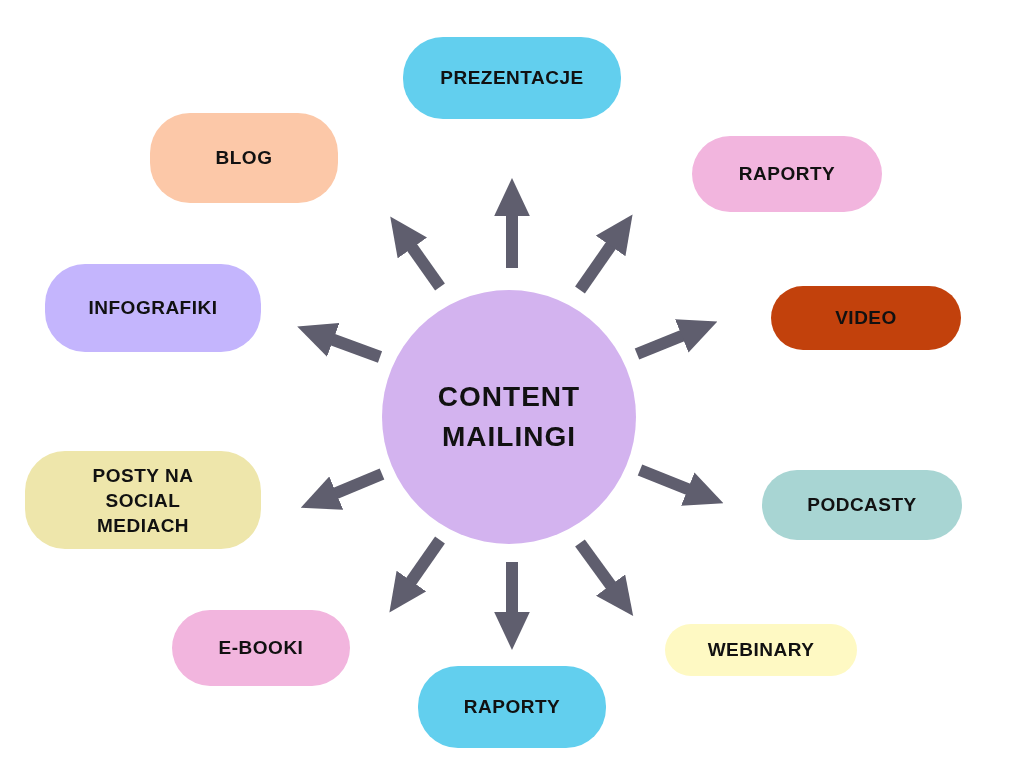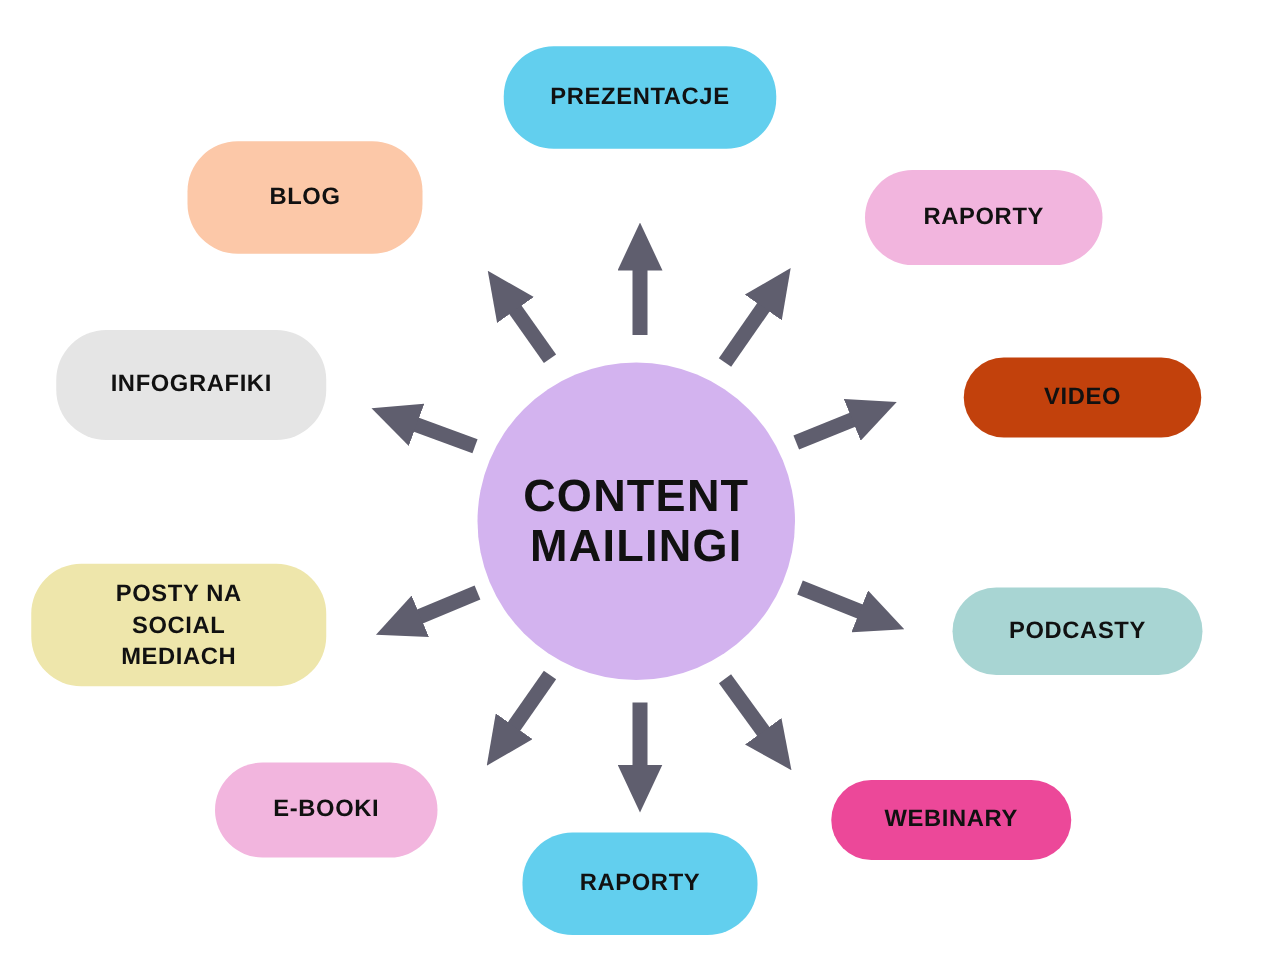--- a/index.html
+++ b/index.html
@@ -1,19 +1,19 @@
 <!DOCTYPE html>
 <html><head>
 <meta charset="utf-8">
 <style>
   html,body{margin:0;padding:0;background:#ffffff;}
   body{width:1024px;height:768px;position:relative;overflow:hidden;font-family:"Liberation Sans","DejaVu Sans",sans-serif;}
   .node{position:absolute;display:flex;align-items:center;justify-content:center;text-align:center;font-weight:700;color:#111;letter-spacing:0.5px;box-sizing:border-box;}
   .pill{border-radius:40px;font-size:19px;line-height:26px;align-items:center;}
-  .center{border-radius:50%;font-size:36px;line-height:40px;letter-spacing:1px;}
+  .center{border-radius:50%;font-size:28px;line-height:40px;letter-spacing:1px;}
   svg.arrows{position:absolute;left:0;top:0;}
 </style>
 </head>
 <body>
 
 <svg class="arrows" width="1024" height="768">
   <defs>
     <marker id="ah" markerWidth="3.2" markerHeight="3" refX="0.2" refY="1.5" orient="auto" markerUnits="strokeWidth">
       <path d="M0,0 L3.2,1.5 L0,3 z" fill="#5f5e6e"></path>
     </marker>
@@ -46,37 +46,37 @@
 </div>
 
 <div class="node pill" style="left:771px;top:286px;width:190px;height:64px;background:#c2410c;">
   <span>VIDEO</span>
 </div>
 
 <div class="node pill" style="left:762px;top:470px;width:200px;height:70px;background:#a8d5d3;">
   <span>PODCASTY</span>
 </div>
 
-<div class="node pill" style="left:665px;top:624px;width:192px;height:64px;background:#ec4899;">
+<div class="node pill" style="left:665px;top:624px;width:192px;height:52px;background:#fef9c3;">
   <span>WEBINARY</span>
 </div>
 
 <div class="node pill" style="left:418px;top:666px;width:188px;height:82px;background:#62cfee;">
   <span>RAPORTY</span>
 </div>
 
 <div class="node pill" style="left:172px;top:610px;width:178px;height:76px;background:#f2b5de;">
   <span>E-BOOKI</span>
 </div>
 
 <div class="node pill" style="left:25px;top:451px;width:236px;height:98px;background:#eee6ab;flex-direction:column;line-height:25px;">
   <span>POSTY NA</span>
   <span>SOCIAL</span>
   <span>MEDIACH</span>
 </div>
 
-<div class="node pill" style="left:45px;top:264px;width:216px;height:88px;background:#e5e5e5;">
+<div class="node pill" style="left:45px;top:264px;width:216px;height:88px;background:#c4b5fd;">
   <span>INFOGRAFIKI</span>
 </div>
 
 <div class="node pill" style="left:150px;top:113px;width:188px;height:90px;background:#fcc8a8;">
   <span>BLOG</span>
 </div>
 
 </body></html>

